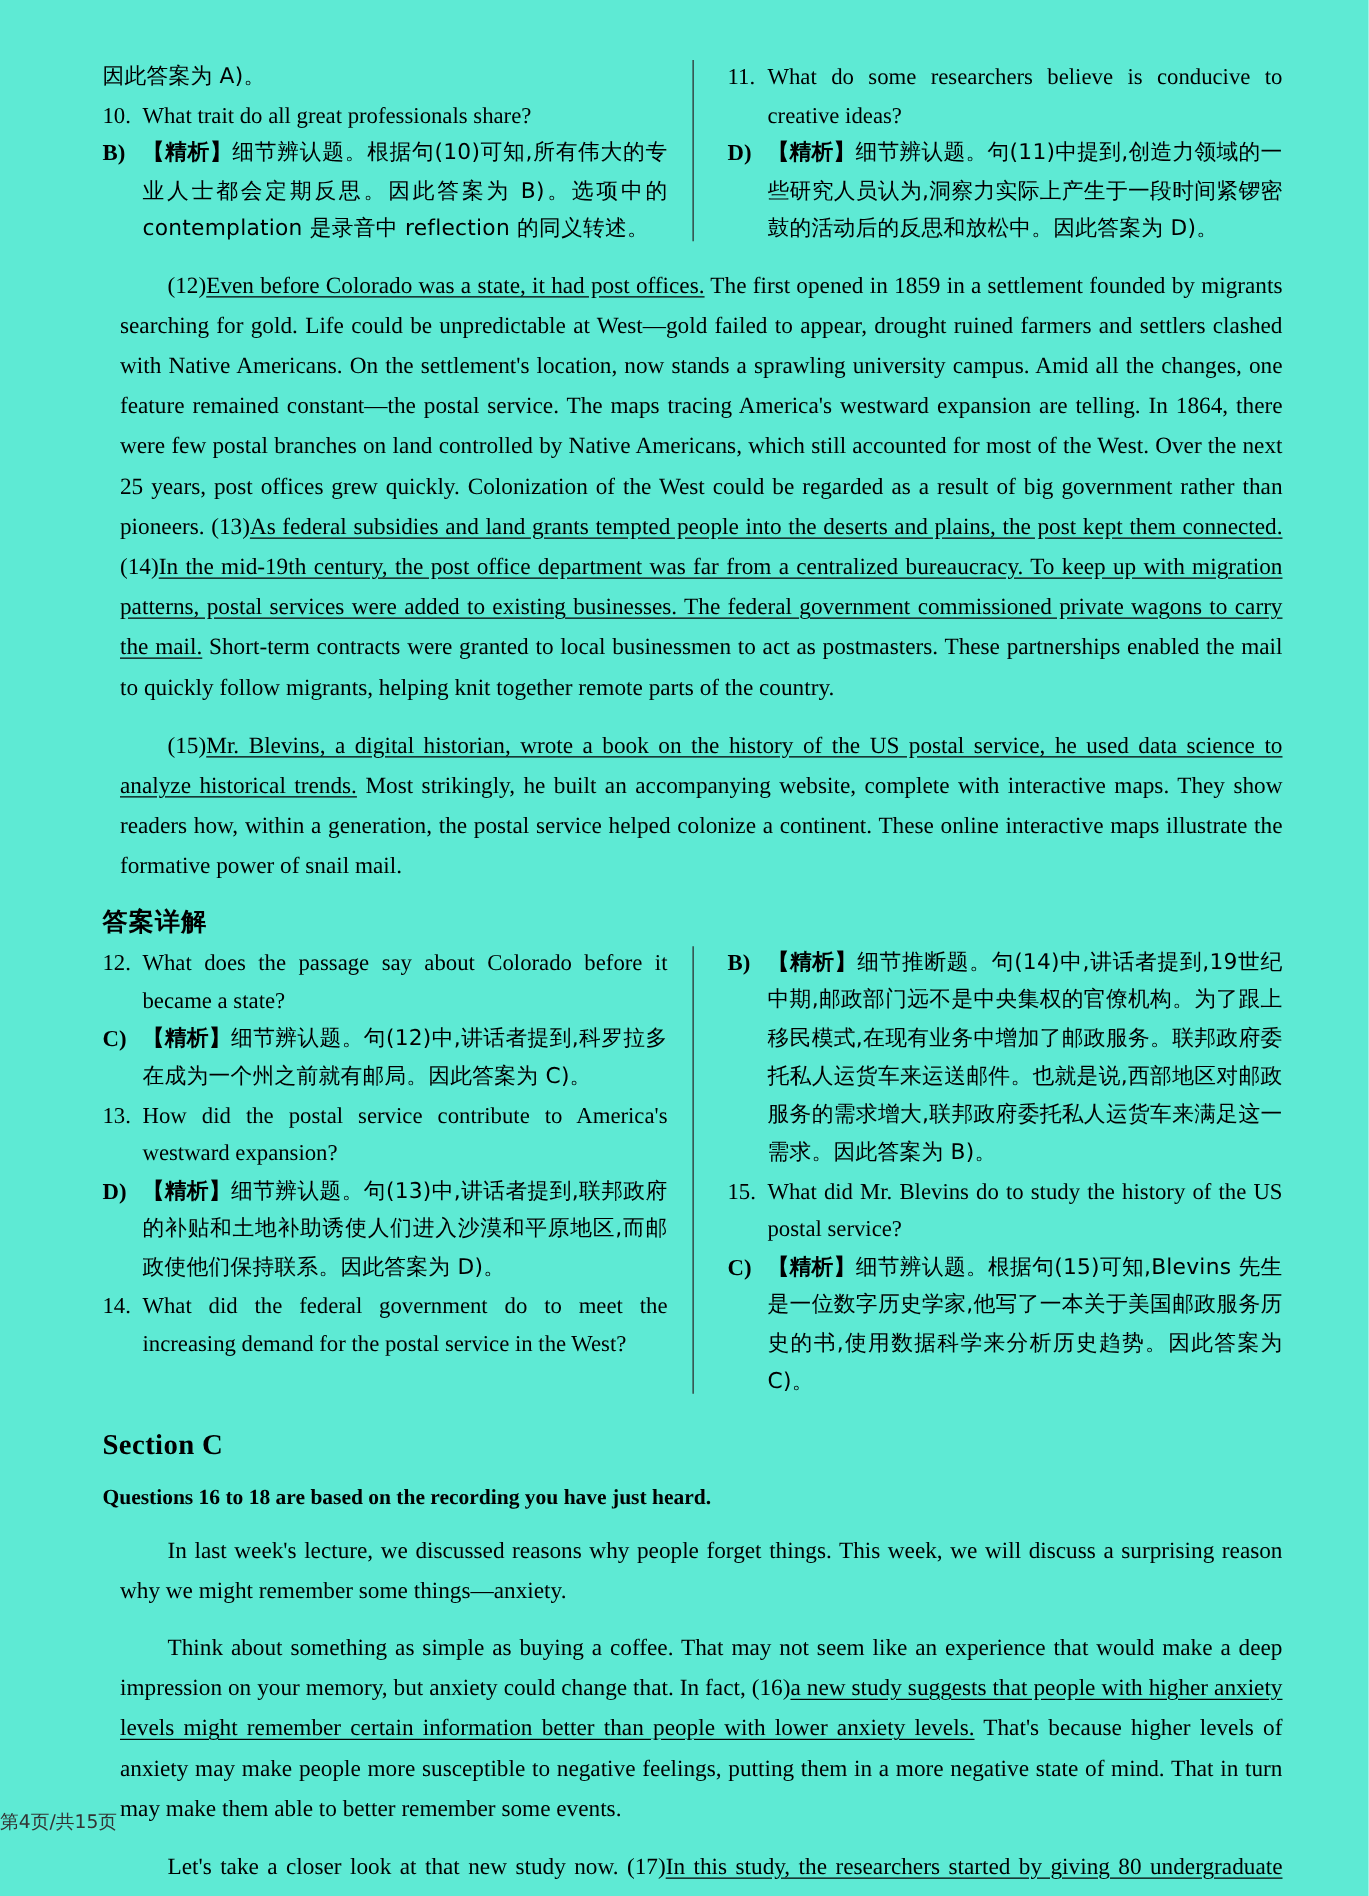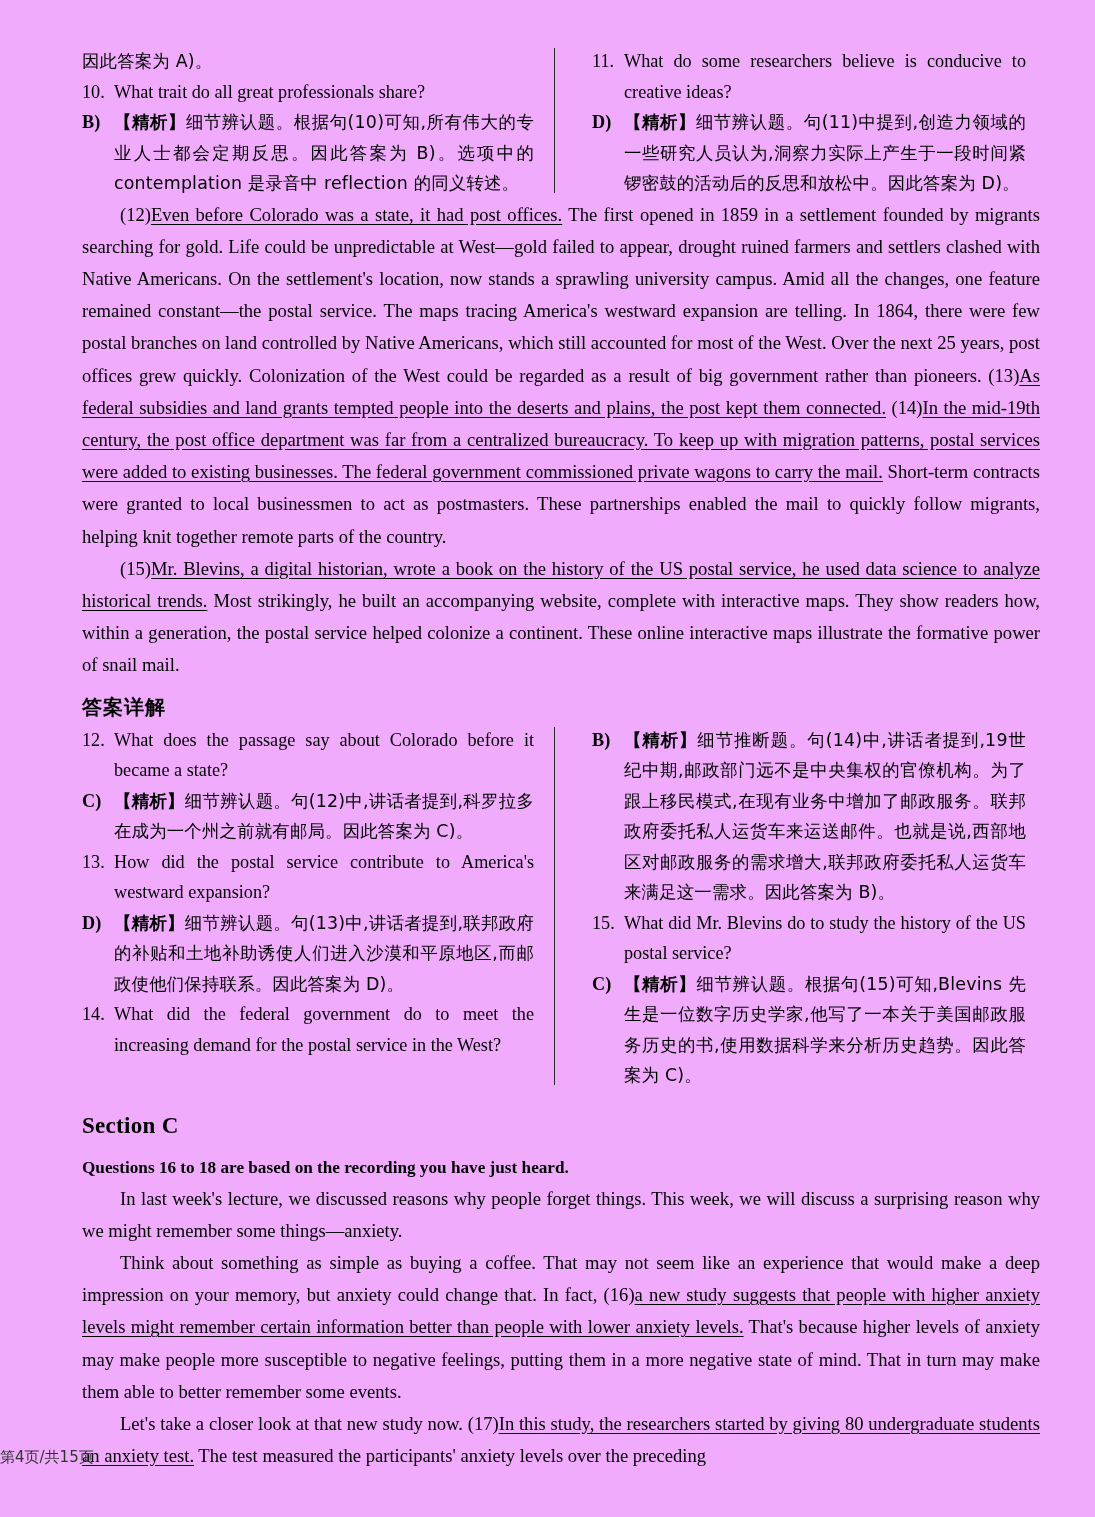--- a/index.html
+++ b/index.html
@@ -9,42 +9,42 @@
   }
   body {
     font-family: "Liberation Serif", "DejaVu Serif", serif;
     color: #000000;
   }
   .page {
     position: relative;
     width: 1095px;
     height: 1517px;
     margin: 0 auto;
-    background: #f0abfc;
+    background: #5eead4;
     overflow: hidden;
   }
   .content {
     position: absolute;
     left: 82px;
     top: 46px;
     width: 958px;
   }
 
   
   .two-col {
     display: flex;
     position: relative;
     width: 100%;
   }
   .two-col .col {
     width: 472px;
     box-sizing: border-box;
   }
   .two-col .col.left { padding-right: 20px; }
-  .two-col .col.right { padding-left: 38px; }
+  .two-col .col.right { padding-left: 28px; }
   .col-divider {
     position: absolute;
     top: 2px;
     bottom: 6px;
     left: 472px;
     width: 1px;
     background: #2b2b2b;
   }
 
   
@@ -81,21 +81,21 @@
     font-weight: 700;
     font-size: 17.2px;
     line-height: 26px;
     margin: 16px 0 2px 0;
   }
   .passage {
     font-size: 18.6px;
     line-height: 32.2px;
     text-align: justify;
     text-justify: inter-word;
-    margin: 0;
+    margin: 14px;
     text-indent: 38px;
   }
   .u { text-decoration: underline; text-underline-offset: 3px; }
 
   
   .answer-title {
     text-align: left;
     font-family: "DejaVu Sans", "Liberation Sans", sans-serif;
     font-weight: 700;
     font-size: 20px;

